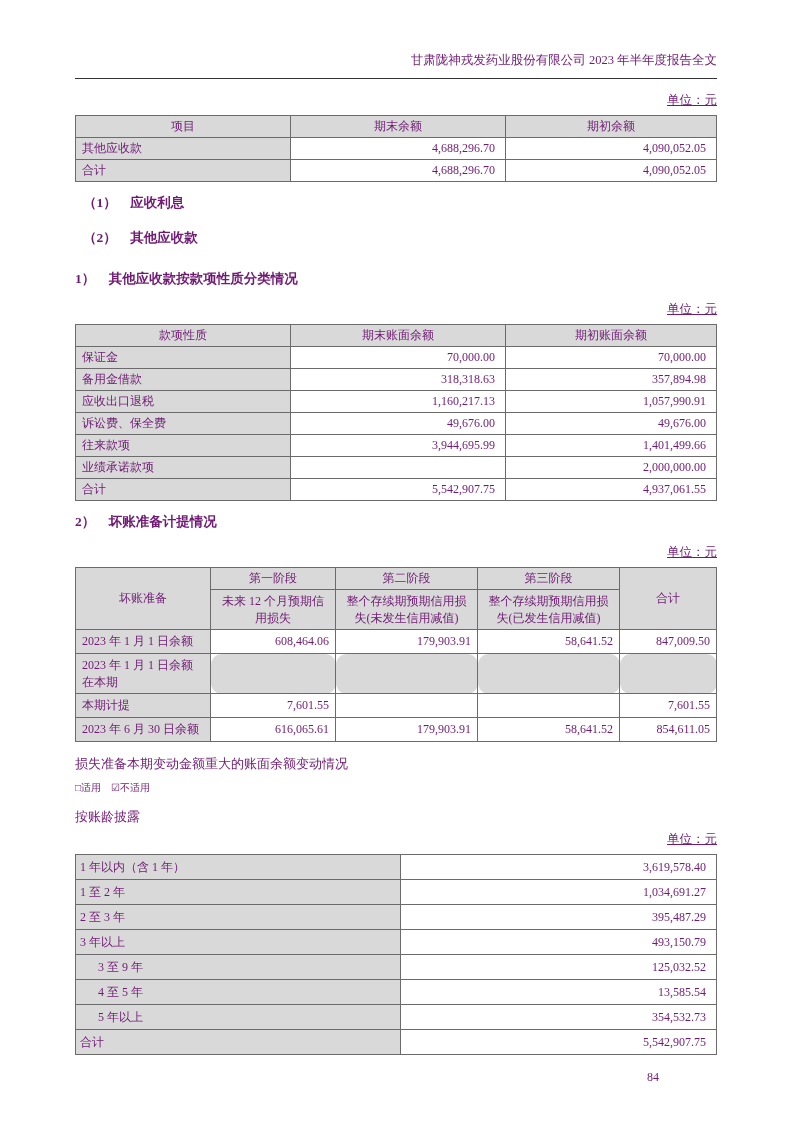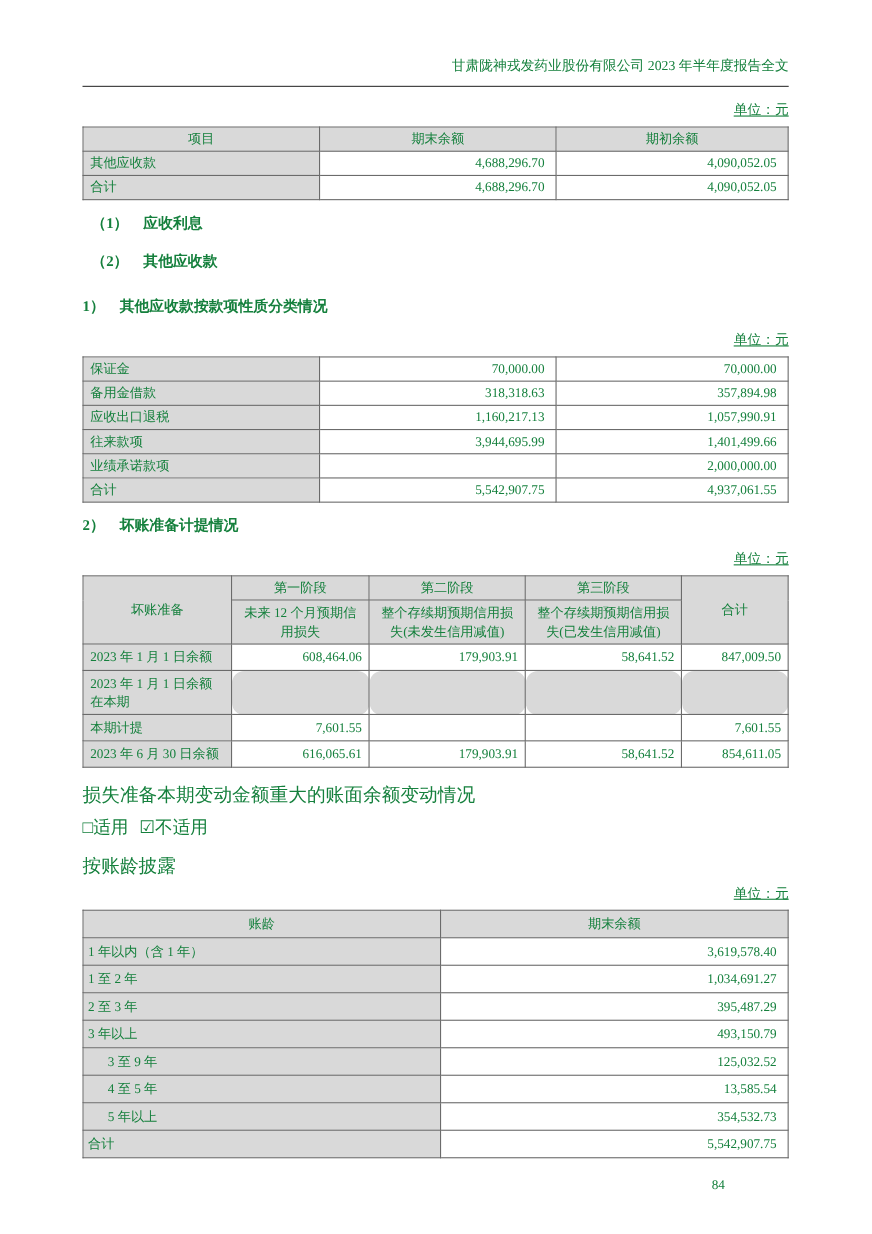--- a/index.html
+++ b/index.html
@@ -1,20 +1,20 @@
 <!DOCTYPE html>
 <html><head>
 <meta charset="utf-8">
 <style>
   * { box-sizing: border-box; }
   html, body { margin: 0; padding: 0; }
   body { background: #ffffff; }
   .page {
     width: 725px; height: 1122px; background: #ffffff; position: relative;
-    font-family: "Liberation Serif", "DejaVu Serif", serif; color: #15803d;
+    font-family: "Liberation Serif", "DejaVu Serif", serif; color: #701a75;
     overflow: hidden;
   }
   .content { position: absolute; left: 75px; top: 0; width: 642px; }
 
   .doc-header {
     padding-top: 52px; padding-bottom: 9px;
     text-align: right; font-size: 12.5px;
     border-bottom: 1px solid #333;
   }
   .unit-line { text-align: right; font-size: 12.5px; margin-top: 13px; text-decoration: underline; }
@@ -43,22 +43,22 @@
   .t3 td.num { padding-right: 6px; }
   .t4 tr { height: 25px; }
   .t4 td.lab { padding-left: 4px; }
   .t4 tr.indent td.lab { padding-left: 22px; }
 
   .heading { font-weight: bold; font-size: 13.5px; }
   .heading.paren { padding-left: 8px; }
   .mt-lg { margin-top: 12px; }
   .mt-md { margin-top: 17px; }
   .mt-sec { margin-top: 23px; }
-  .note { font-size: 17px; margin-top: 13px; }
-  .checkline { font-size: 16px; margin-top: 8px; }
+  .note { font-size: 13px; margin-top: 13px; }
+  .checkline { font-size: 10px; margin-top: 8px; }
   .checkline .cb { margin-right: 10px; }
   .page-number {
     position: absolute; right: 66px; top: 1070px; font-size: 12px;
   }
 </style>
 </head>
 <body>
 
 <div class="page">
   <div class="content">
@@ -104,34 +104,44 @@
       <span>单位：元</span>
     </div>
 
     <table class="tbl t2">
       <colgroup>
           <col style="width:215px">
           <col style="width:215px">
           <col>
         </colgroup>
       <tbody>
+          <tr class="hdr">
+        <th>款项性质</th>
+        <th>期末账面余额</th>
+        <th>期初账面余额</th>
+      </tr>
       <tr>
         <td class="lab">保证金</td>
         <td class="num">70,000.00</td>
         <td class="num">70,000.00</td>
       </tr>
       <tr>
         <td class="lab">备用金借款</td>
         <td class="num">318,318.63</td>
         <td class="num">357,894.98</td>
       </tr>
       <tr>
         <td class="lab">应收出口退税</td>
         <td class="num">1,160,217.13</td>
         <td class="num">1,057,990.91</td>
+      </tr>
+      <tr>
+        <td class="lab">诉讼费、保全费</td>
+        <td class="num">49,676.00</td>
+        <td class="num">49,676.00</td>
       </tr>
       <tr>
         <td class="lab">往来款项</td>
         <td class="num">3,944,695.99</td>
         <td class="num">1,401,499.66</td>
       </tr>
       <tr>
         <td class="lab">业绩承诺款项</td>
         <td class="num"></td>
         <td class="num">2,000,000.00</td>
@@ -213,24 +223,20 @@
     <div class="unit-line tight">
       <span>单位：元</span>
     </div>
 
     <table class="tbl t4">
       <colgroup>
           <col style="width:325px">
           <col>
         </colgroup>
       <tbody>
-          <tr class="hdr">
-        <th>账龄</th>
-        <th>期末余额</th>
-      </tr>
       <tr>
         <td class="lab">1 年以内（含 1 年）</td>
         <td class="num">3,619,578.40</td>
       </tr>
       <tr>
         <td class="lab">1 至 2 年</td>
         <td class="num">1,034,691.27</td>
       </tr>
       <tr>
         <td class="lab">2 至 3 年</td>

